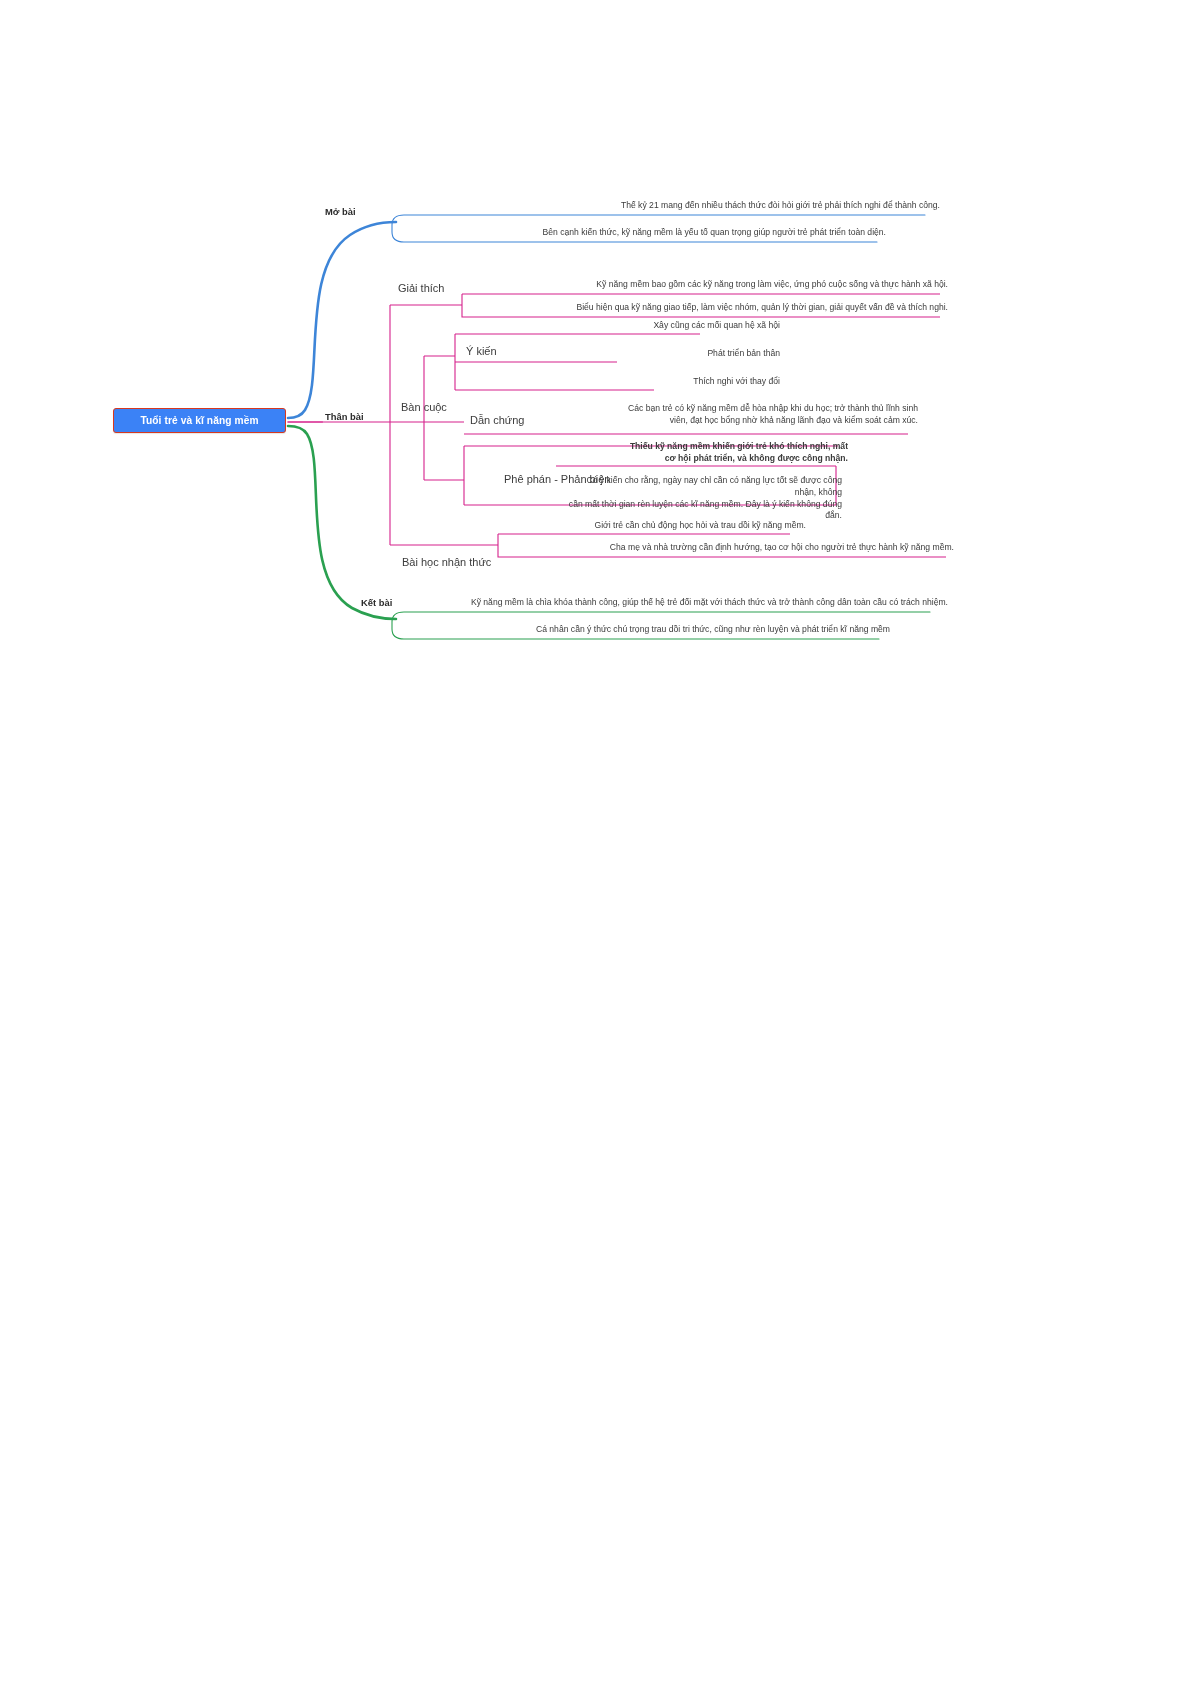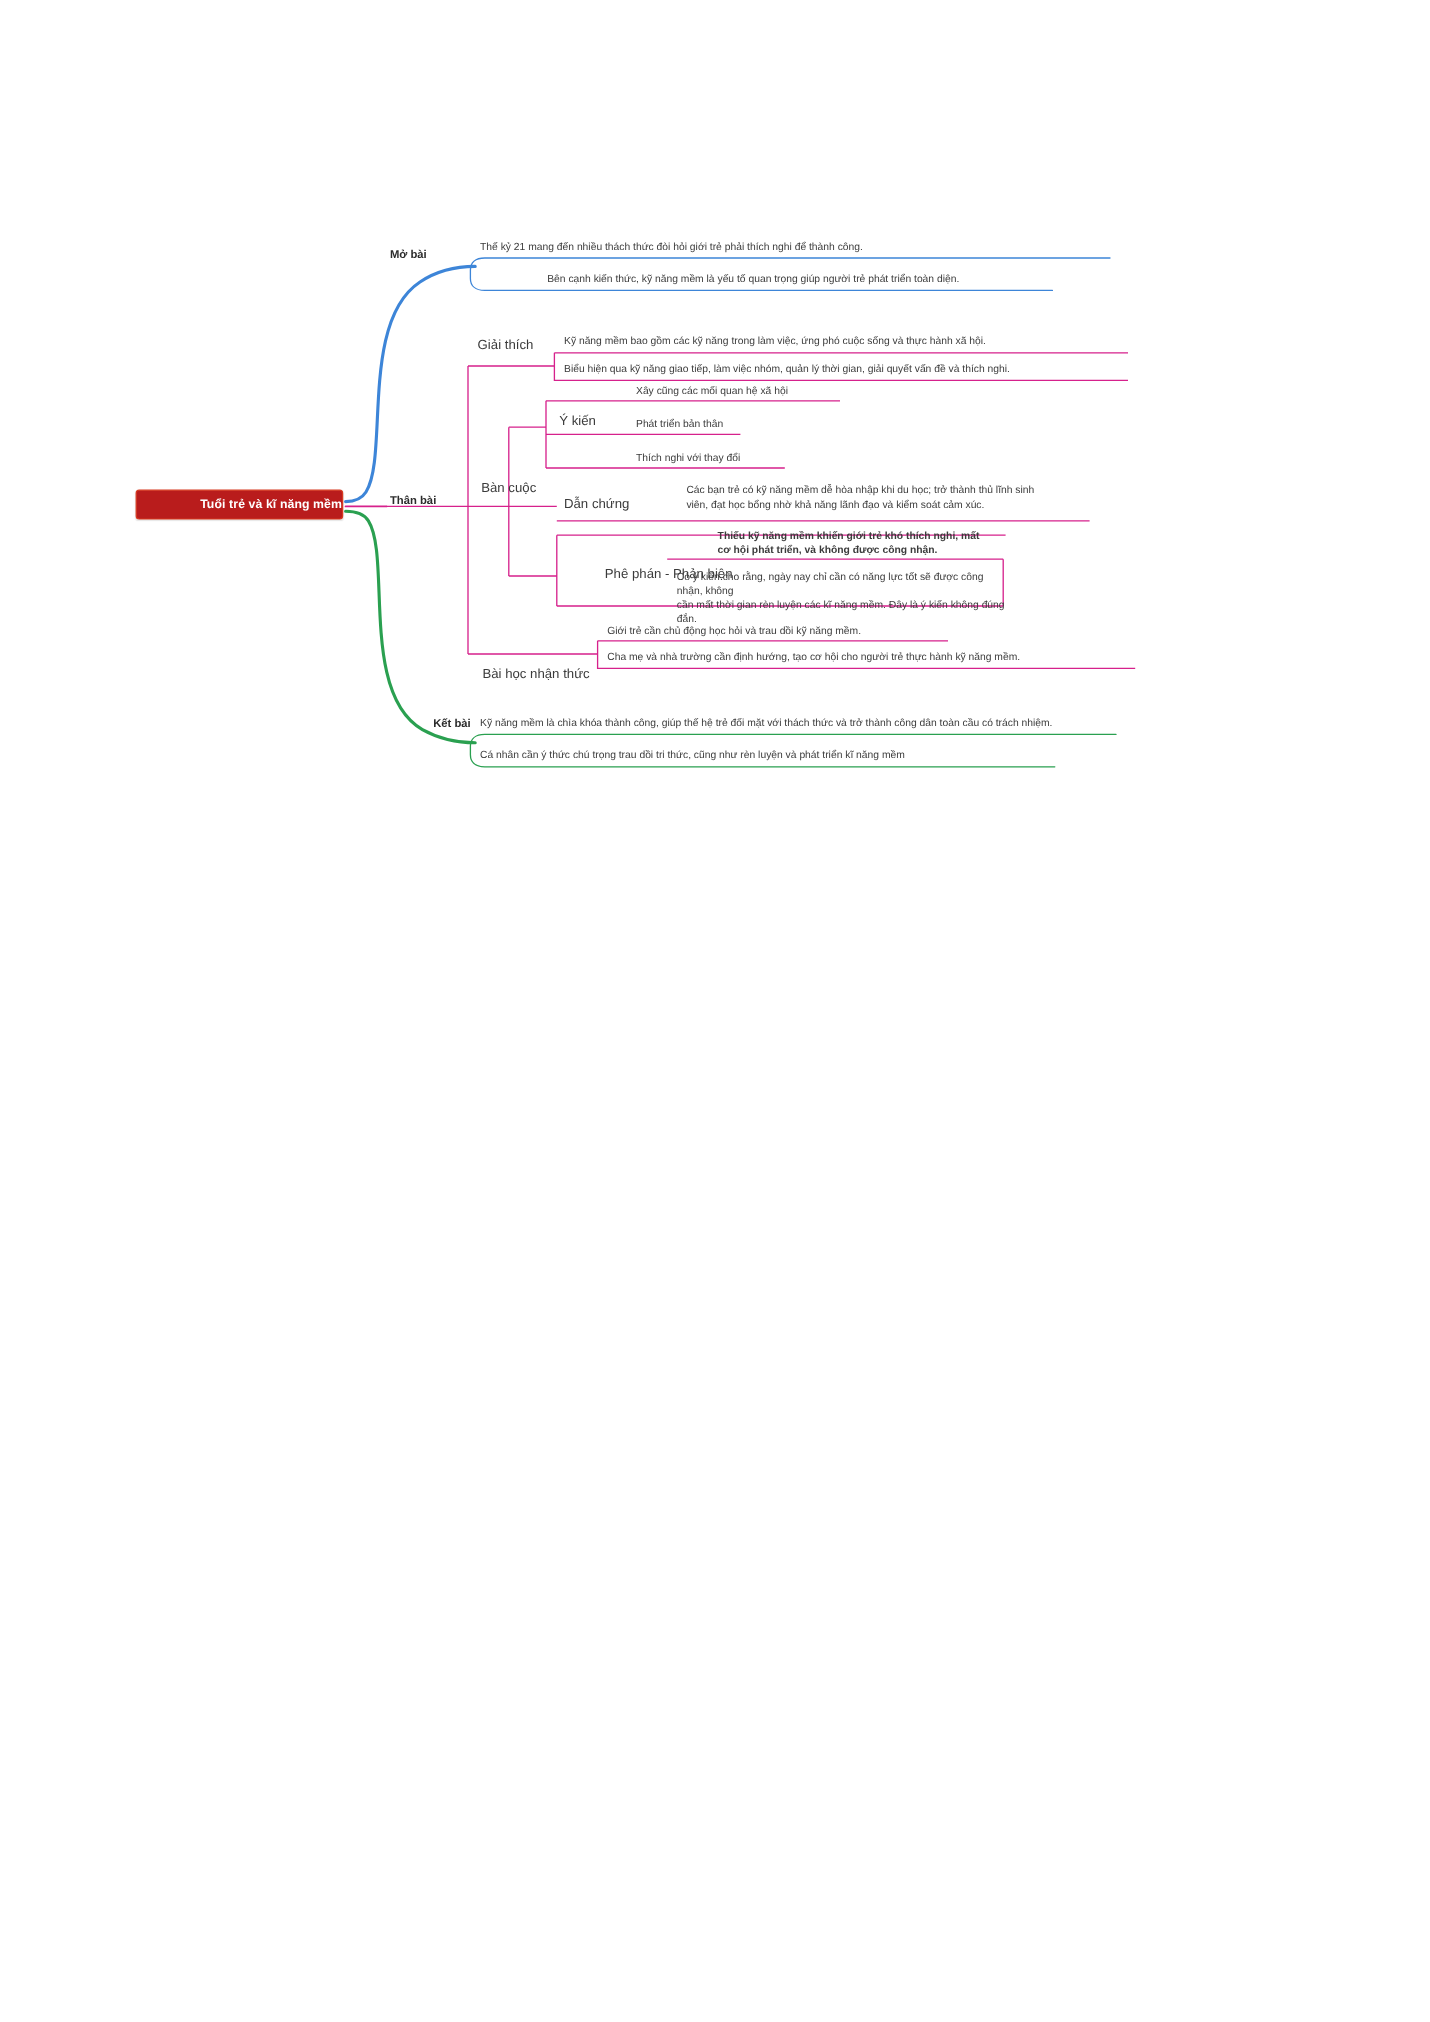--- a/index.html
+++ b/index.html
@@ -25,26 +25,26 @@
     height: 1685px;
     pointer-events: none;
   }
   
   #root-node {
     position: absolute;
     left: 113px;
     top: 408px;
     width: 173px;
     height: 25px;
-    background: #b91c1c;
+    background: #3b82f6;
     border: 1px solid #d8381f;
     border-radius: 3px;
     display: flex;
     align-items: center;
-    justify-content: flex-end;
+    justify-content: center;
     color: #ffffff;
     font-size: 10.2px;
     font-weight: bold;
     letter-spacing: 0.1px;
     box-shadow: 0 1px 1px rgba(0,0,0,0.10);
   }
   
   .branch-label {
     position: absolute;
     font-size: 9.4px;
@@ -59,20 +59,21 @@
     color: #3b3b3b;
     white-space: nowrap;
   }
   
   .leaf {
     position: absolute;
     font-size: 8.6px;
     line-height: 11.8px;
     color: #3b3b3b;
     white-space: pre-line;
+    text-align: right;
   }
 </style>
 </head>
 <body>
 
 <div id="canvas">
 
   <svg class="wires" viewBox="0 0 1192 1685">
 
     <path d="M 288 418 C 290 418 300 418 305 410 C 324 380 300 268 350 235 C 368 223 385 222 396 222" fill="none" stroke="#3d85d8" stroke-width="2.6" stroke-linecap="round"></path>
@@ -107,21 +108,21 @@
 
   <div id="root-node">
     <span>Tuổi trẻ và kĩ năng mềm</span>
   </div>
 
   <div class="branch-label" style="left:325px; top:206px;">Mở bài</div>
   <div class="branch-label" style="left:325px; top:411px;">Thân bài</div>
   <div class="branch-label" style="left:325px; top:597px;padding-left:36px;">Kết bài</div>
 
   <div class="leaf" style="left:400px; top:200px; width:540px;">Thế kỷ 21 mang đến nhiều thách thức đòi hỏi giới trẻ phải thích nghi để thành công.</div>
-  <div class="leaf" style="left:420px; top:227px; width:490px;padding-left:36px;">Bên cạnh kiến thức, kỹ năng mềm là yếu tố quan trọng giúp người trẻ phát triển toàn diện.</div>
+  <div class="leaf" style="left:396px; top:227px; width:490px;padding-left:36px;">Bên cạnh kiến thức, kỹ năng mềm là yếu tố quan trọng giúp người trẻ phát triển toàn diện.</div>
 
   <div class="sub-label" style="left:398px; top:282px;">Giải thích</div>
   <div class="leaf" style="left:470px; top:279px; width:478px;">Kỹ năng mềm bao gồm các kỹ năng trong làm việc, ứng phó cuộc sống và thực hành xã hội.</div>
   <div class="leaf" style="left:470px; top:302px; width:478px;">Biểu hiện qua kỹ năng giao tiếp, làm việc nhóm, quản lý thời gian, giải quyết vấn đề và thích nghi.</div>
 
   <div class="sub-label" style="left:401px; top:401px;">Bàn cuộc</div>
 
   <div class="sub-label" style="left:466px; top:345px;">Ý kiến</div>
   <div class="leaf" style="left:530px; top:320px; width:250px;">Xây cũng các mối quan hệ xã hội</div>
   <div class="leaf" style="left:530px; top:348px; width:250px;">Phát triển bản thân</div>

